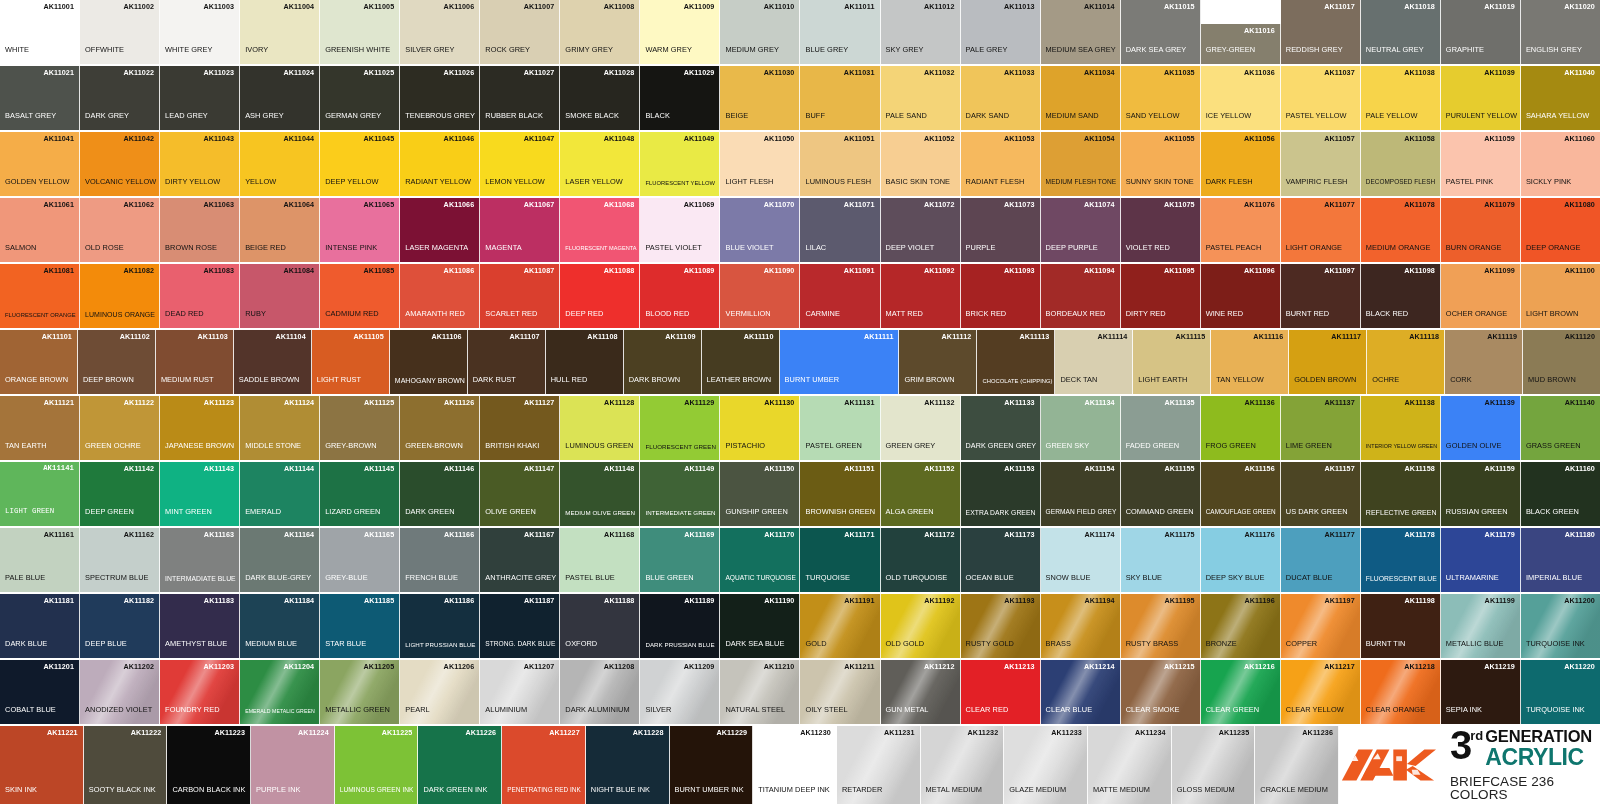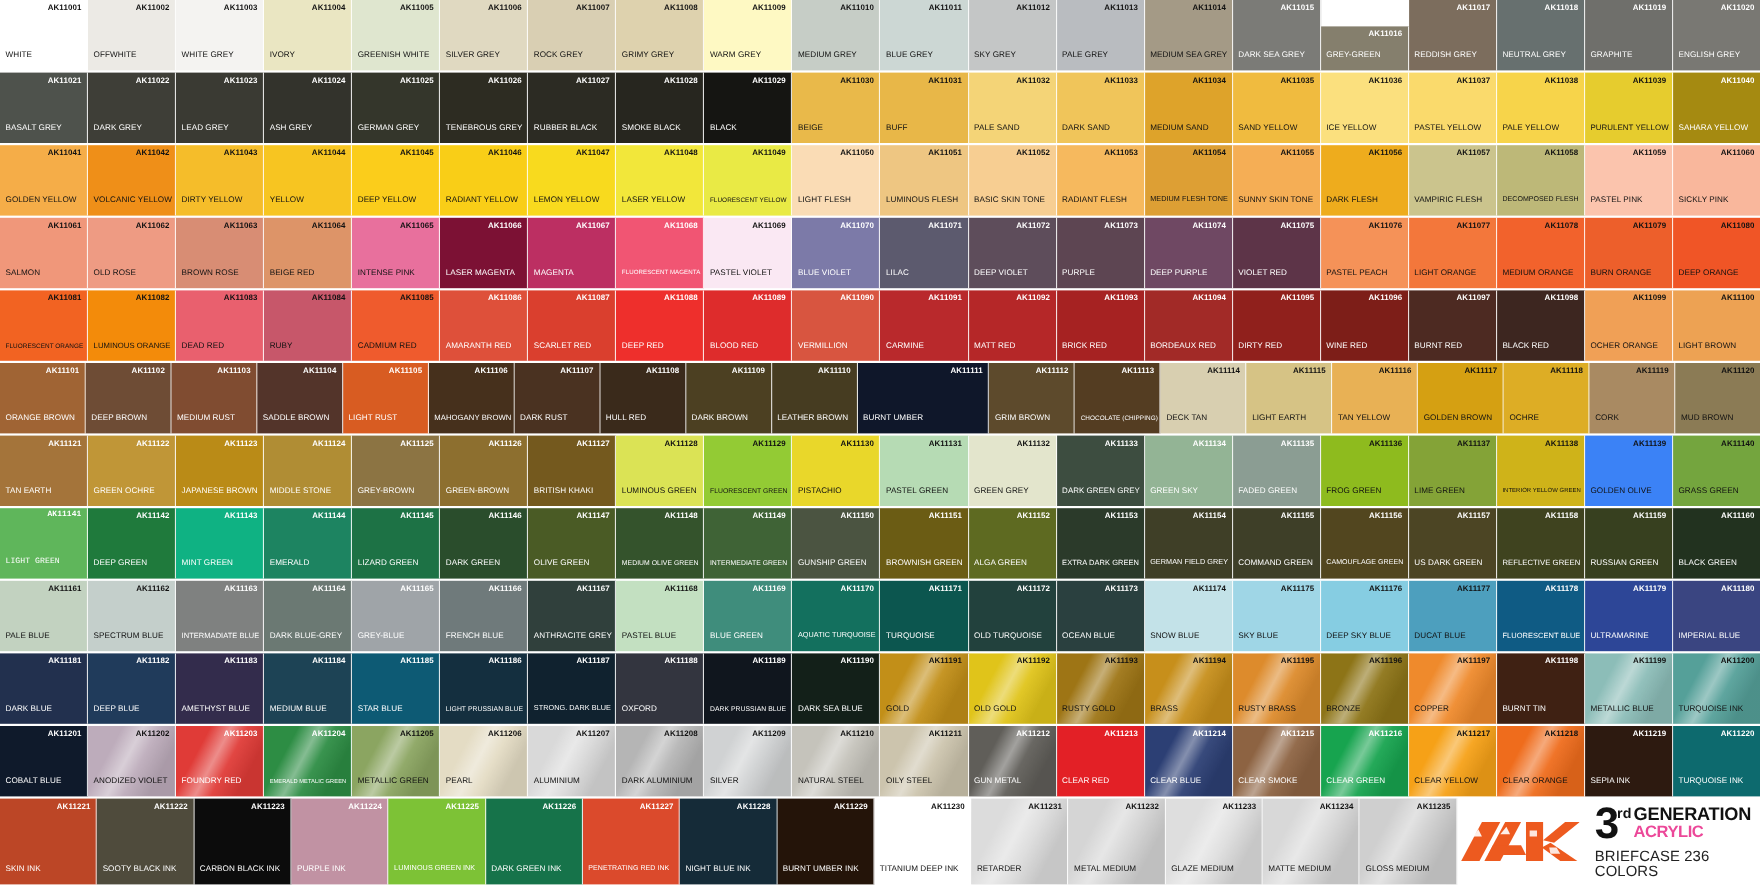--- a/index.html
+++ b/index.html
@@ -71,21 +71,21 @@
   .gen-num {
     font-size: 40px; font-weight: bold; color: #111;
     line-height: 0.85; letter-spacing: -2px;
   }
   .gen-rd {
     font-size: 13px; font-weight: bold; color: #111;
     margin-top: 1px;
   }
   .gen-words { display: flex; flex-direction: column; margin-left: 2px; }
   .gen-generation { font-size: 16.5px; font-weight: bold; color: #111; letter-spacing: -0.2px; line-height: 1.05; }
-  .gen-acrylic { font-size: 15px; font-weight: bold; color: #ec4899; letter-spacing: -0.4px; line-height: 1; }
+  .gen-acrylic { font-size: 23px; font-weight: bold; color: #0f766e; letter-spacing: -0.4px; line-height: 1; }
   .gen-briefcase { font-size: 13.5px; color: #222; margin-top: 6px; letter-spacing: 0.1px; }
 </style>
 </head>
 <body>
 
 <div id="sheet">
     <div class="row">
       <div class="swatch dark-text" style="background: rgb(255, 255, 255);">
         <div class="code">AK11001</div>
         <div class="cname">WHITE</div>
@@ -529,21 +529,21 @@
         <div class="cname">HULL RED</div>
       </div>
       <div class="swatch light-text" style="background: rgb(76, 64, 34);">
         <div class="code">AK11109</div>
         <div class="cname">DARK BROWN</div>
       </div>
       <div class="swatch light-text" style="background: rgb(70, 60, 33);">
         <div class="code">AK11110</div>
         <div class="cname">LEATHER BROWN</div>
       </div>
-      <div class="swatch light-text" style="background: #0f172a; padding-left: 42px;">
+      <div class="swatch light-text" style="background: #3b82f6; padding-left: 42px;">
         <div class="code">AK11111</div>
         <div class="cname">BURNT UMBER</div>
       </div>
       <div class="swatch light-text" style="background: rgb(93, 74, 44);">
         <div class="code">AK11112</div>
         <div class="cname">GRIM BROWN</div>
       </div>
       <div class="swatch light-text" style="background: rgb(84, 61, 34);">
         <div class="code">AK11113</div>
         <div class="cname" style="font-size: 5.8px;">CHOCOLATE (CHIPPING)</div>
@@ -1040,20 +1040,24 @@
         <div class="code">AK11233</div>
         <div class="cname">GLAZE MEDIUM</div>
       </div>
       <div class="swatch dark-text" style="background: linear-gradient(118deg, rgba(255, 255, 255, 0) 28%, rgba(255, 255, 255, 0.42) 45%, rgba(255, 255, 255, 0.06) 58%, rgba(0, 0, 0, 0.1) 78%) rgb(216, 216, 216);">
         <div class="code">AK11234</div>
         <div class="cname">MATTE MEDIUM</div>
       </div>
       <div class="swatch dark-text" style="background: linear-gradient(118deg, rgba(255, 255, 255, 0) 28%, rgba(255, 255, 255, 0.42) 45%, rgba(255, 255, 255, 0.06) 58%, rgba(0, 0, 0, 0.1) 78%) rgb(207, 207, 207);">
         <div class="code">AK11235</div>
         <div class="cname">GLOSS MEDIUM</div>
+      </div>
+      <div class="swatch dark-text" style="background: linear-gradient(118deg, rgba(255, 255, 255, 0) 28%, rgba(255, 255, 255, 0.42) 45%, rgba(255, 255, 255, 0.06) 58%, rgba(0, 0, 0, 0.1) 78%) rgb(200, 200, 200);">
+        <div class="code">AK11236</div>
+        <div class="cname">CRACKLE MEDIUM</div>
       </div>
       <div class="swatch brand">
         <svg class="ak-logo" viewBox="0 0 200 76">
           <g fill="#ed5a1f">
             <path d="M6 70 L40 6 L70 6 L36 70 Z"></path>
             <path d="M44 70 L78 6 L104 6 L70 70 Z"></path>
             <path d="M58 44 L104 44 L112 60 L50 60 Z"></path>
             <path d="M112 6 L140 6 L140 70 L112 70 Z"></path>
             <path d="M140 36 L176 6 L200 6 L158 40 Z"></path>
             <path d="M152 40 L196 70 L168 70 L138 48 Z"></path>

